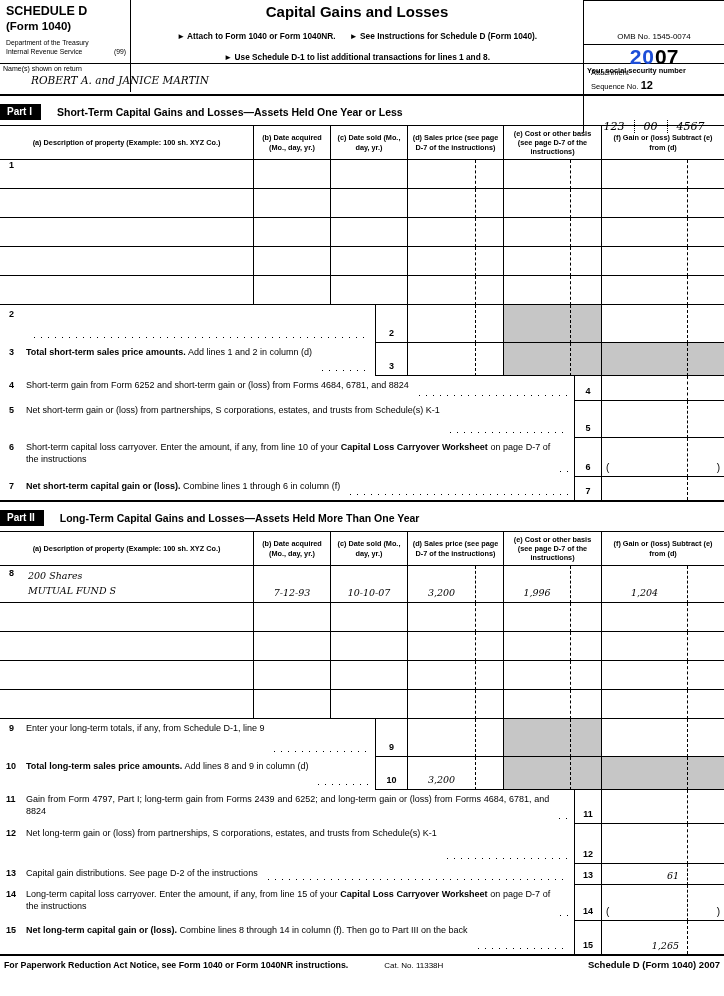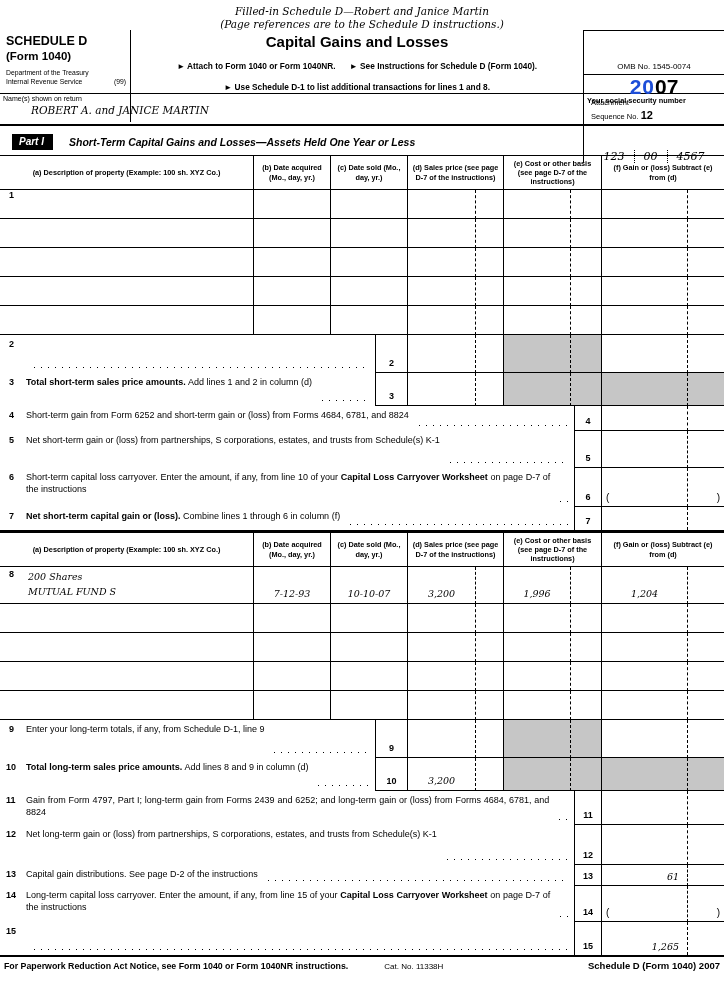--- a/index.html
+++ b/index.html
@@ -38,21 +38,21 @@
   .nleft { padding:1px 0 0 3px; }
   .nlabel { font-size:7px; }
   .nvalue { margin-left:28px; margin-top:2px; font-size:10.5px; }
   .nright { border-left:1px solid #000; }
   .ssnlabel { font-size:7.4px; font-weight:bold; padding:2px 0 0 3px; }
   .ssnval { display:flex; justify-content:center; margin-top:1px; font-size:11px; }
   .sg { padding:0 9px;margin-top:44px; }
   .sg + .sg { border-left:1px dotted #000; }
 
   
-  .pbar { display:flex; align-items:center; margin:7px 0 5px 12px; height:17px;font-style:italic; }
+  .pbar { display:flex; align-items:center; margin:7px 0 5px 0; height:17px; }
   .pbox { background:#000; color:#fff; font-weight:bold; font-size:10px; padding:2px 9px 3px 7px; }
   .ptitle { font-weight:bold; font-size:10.5px; margin-left:16px; }
 
   
   .tbl { display:grid; grid-template-columns:254px 77px 77px 68px 28px 67px 31px 86px 36px; border-top:1px solid #000; }
   .th { font-size:7.3px; font-weight:bold; text-align:center; border-bottom:1px solid #000;
         display:flex; align-items:center; justify-content:center; line-height:1.25; padding:2px 3px; height:34px; }
   .sp2 { grid-column:span 2; }
   .tc { border-bottom:1px solid #000; height:29px; }
   .vr { border-right:1px solid #000; }
@@ -90,24 +90,20 @@
   .footer { display:flex; align-items:baseline; padding:3px 2px 0 4px; }
   .fleft { font-size:8.8px; font-weight:bold; }
   .fcat { font-size:8px; margin-left:36px; }
   .fright { font-size:9.5px; font-weight:bold; margin-left:auto; padding-right:2px; }
 </style>
 </head>
 <body>
 
 <div class="page">
 
-  <div class="annot">
-    <div>Filled-in Schedule D—Robert and Janice Martin</div>
-    <div>(Page references are to the Schedule D instructions.)</div>
-  </div>
 
   <div class="hdr">
     <div class="hdr-left">
       <div class="sched">SCHEDULE D</div>
       <div class="formno">(Form 1040)</div>
       <div class="dept">
         <div>Department of the Treasury</div>
         <div class="dept-row">
           <span>Internal Revenue Service</span>
           <span>(99)</span>
@@ -279,20 +275,24 @@
     <div class="li" style="height:23px;">
       <span class="lnum">7</span>
       <span class="ltext"><b>Net short-term capital gain or (loss).</b> <span>Combine lines 1 through 6 in column (f)</span></span>
       <span class="leader"></span>
     </div>
     <div class="numbox vl vr">7</div>
     <div class="amt vd"></div>
     <div></div>
   </div>
 
+  <div class="pbar">
+    <span class="pbox">Part II</span>
+    <span class="ptitle">Long-Term Capital Gains and Losses—Assets Held More Than One Year</span>
+  </div>
 
   <div class="tbl">
     <div class="th vr">(a) Description of property (Example: 100 sh. XYZ Co.)</div>
     <div class="th vr">(b) Date acquired (Mo., day, yr.)</div>
     <div class="th vr">(c) Date sold (Mo., day, yr.)</div>
     <div class="th vr sp2">(d) Sales price (see page D-7 of the instructions)</div>
     <div class="th vr sp2">(e) Cost or other basis (see page D-7 of the instructions)</div>
     <div class="th sp2">(f) Gain or (loss) Subtract (e) from (d)</div>
 
     <div class="tc vr r8cell">
@@ -416,20 +416,21 @@
     <div class="numbox vl vr bb">14</div>
     <div class="amt vd bb">
         <span class="paren">(</span>
       </div>
     <div class="amt bb">
         <span class="paren pclose">)</span>
       </div>
 
     <div class="li" style="height:33px;">
       <span class="lnum w2">15</span>
+      <span class="ltext"><b>Net long-term capital gain or (loss).</b> <span>Combine lines 8 through 14 in column (f). Then go to Part III on the back</span></span>
       <span class="leader"></span>
     </div>
     <div class="numbox vl vr">15</div>
     <div class="amt right vd fill">1,265</div>
     <div></div>
   </div>
 
   <div class="footer">
     <span class="fleft">For Paperwork Reduction Act Notice, see Form 1040 or Form 1040NR instructions.</span>
     <span class="fcat">Cat. No. 11338H</span>

